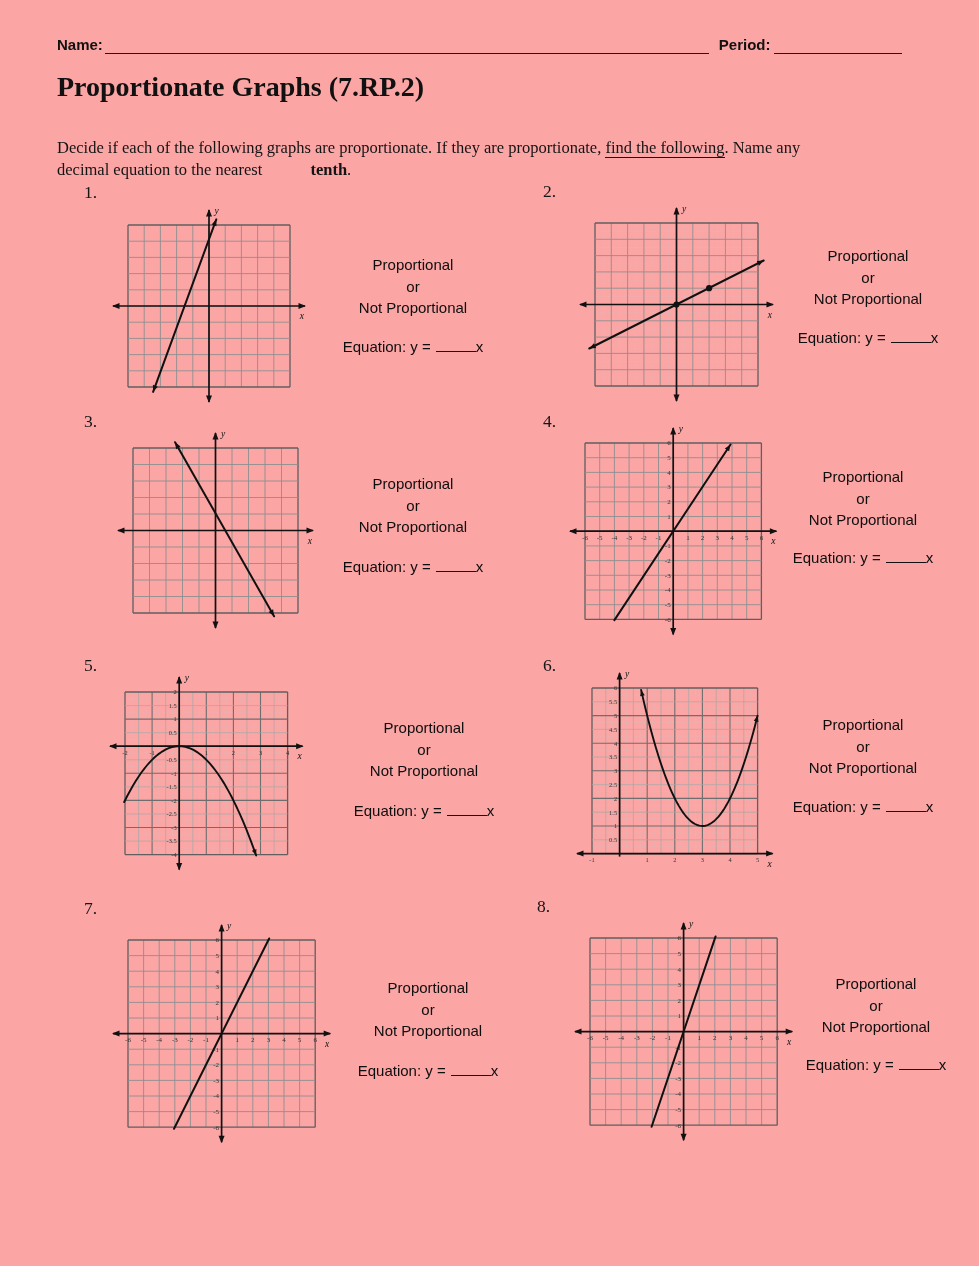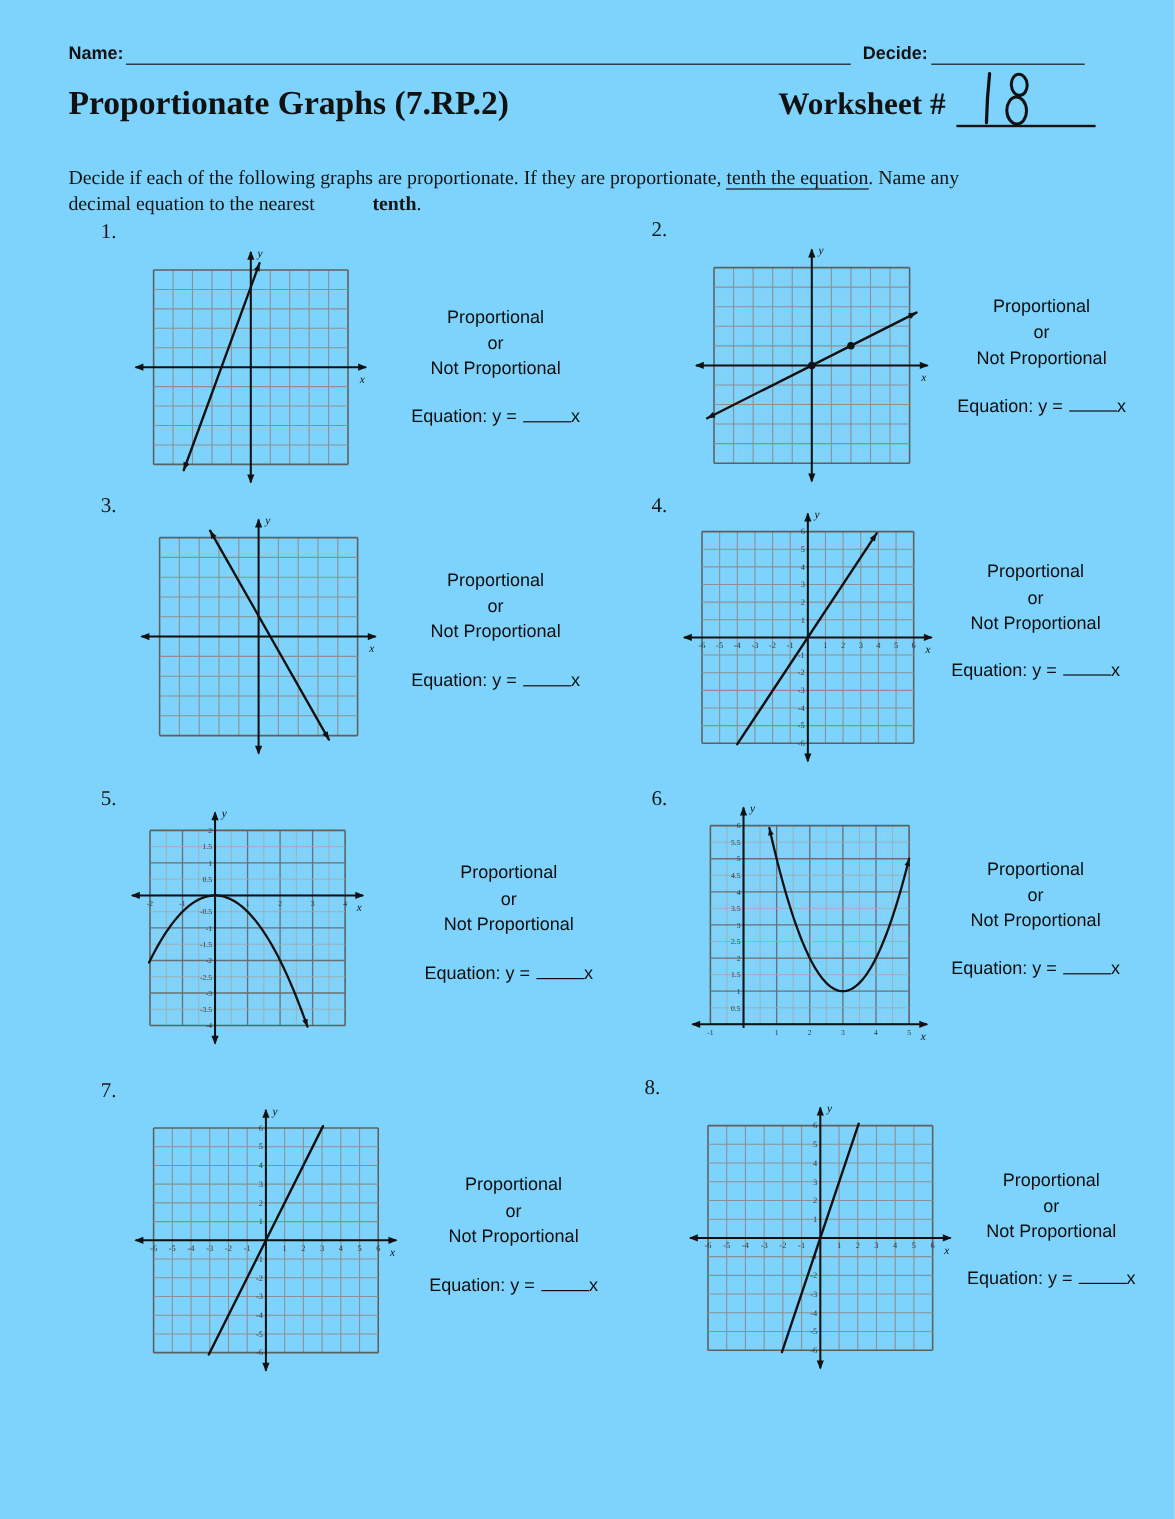--- a/index.html
+++ b/index.html
@@ -1,16 +1,16 @@
 <!DOCTYPE html>
 <html><head>
 <meta charset="utf-8">
 <style>
   html,body{margin:0;padding:0;background:#e8e8e8;}
-  .page{position:relative;width:979px;height:1266px;background:#7dd3fc;
+  .page{position:relative;width:979px;height:1266px;background:#fca5a5;
         font-family:"Liberation Sans",sans-serif;color:#111;overflow:hidden;margin:0 auto;}
 
   
   .name-row{position:absolute;left:57px;top:36px;width:849px;display:flex;align-items:flex-end;}
   .hdr-lbl{font-weight:bold;font-size:15px;line-height:18px;white-space:nowrap;}
   .blank-line{display:inline-block;border-bottom:1.7px solid #1a1a1a;height:15px;}
   .name-blank{width:604px;margin:0 10px 0 2px;}
   .period-blank{width:128px;margin-left:3px;}
 
   .title-row{position:absolute;left:57px;top:70px;width:856px;display:flex;justify-content:space-between;align-items:flex-start;}
@@ -54,39 +54,29 @@
   .eq-blank{display:inline-block;width:40px;height:13px;border-bottom:1.7px solid #111;margin-left:5px;}
 </style>
 </head>
 <body>
 
 <div class="page">
 
   <div class="name-row">
     <span class="hdr-lbl">Name:</span>
     <span class="blank-line name-blank"></span>
-    <span class="hdr-lbl">Decide:</span>
+    <span class="hdr-lbl">Period:</span>
     <span class="blank-line period-blank"></span>
   </div>
 
   <div class="title-row">
     <h1 class="page-title">Proportionate Graphs (7.RP.2)</h1>
-    <div class="ws">
-      <span>Worksheet #</span>
-      <span class="ws-num" aria-label="18">
-        <svg width="66" height="52" viewBox="0 0 66 52" style="transform:rotate(2deg);">
-          <path d="M13,7 C12.2,18 11.6,33 11.8,48" fill="none" stroke="#111" stroke-width="2.7" stroke-linecap="round"></path>
-          <ellipse cx="38" cy="15.5" rx="6.6" ry="8.8" fill="none" stroke="#111" stroke-width="2.5" transform="rotate(-6 38 15.5)"></ellipse>
-          <ellipse cx="36.6" cy="37" rx="8.2" ry="11.2" fill="none" stroke="#111" stroke-width="2.5" transform="rotate(-4 36.6 37)"></ellipse>
-        </svg>
-      </span>
-    </div>
-  </div>
-
-  <p class="instructions"><span>Decide if each of the following graphs are proportionate. If they are proportionate, </span><span class="u">tenth the equation</span><span>. Name any</span><br>
+  </div>
+
+  <p class="instructions"><span>Decide if each of the following graphs are proportionate. If they are proportionate, </span><span class="u">find the following</span><span>. Name any</span><br>
   <span>decimal equation to the nearest </span><span class="b">tenth</span><span>.</span></p>
 
   <span class="pnum n1">1.</span>
   <span class="pnum n2">2.</span>
   <span class="pnum n3">3.</span>
   <span class="pnum n4">4.</span>
   <span class="pnum n5">5.</span>
   <span class="pnum n6">6.</span>
   <span class="pnum n7">7.</span>
   <span class="pnum n8">8.</span>

